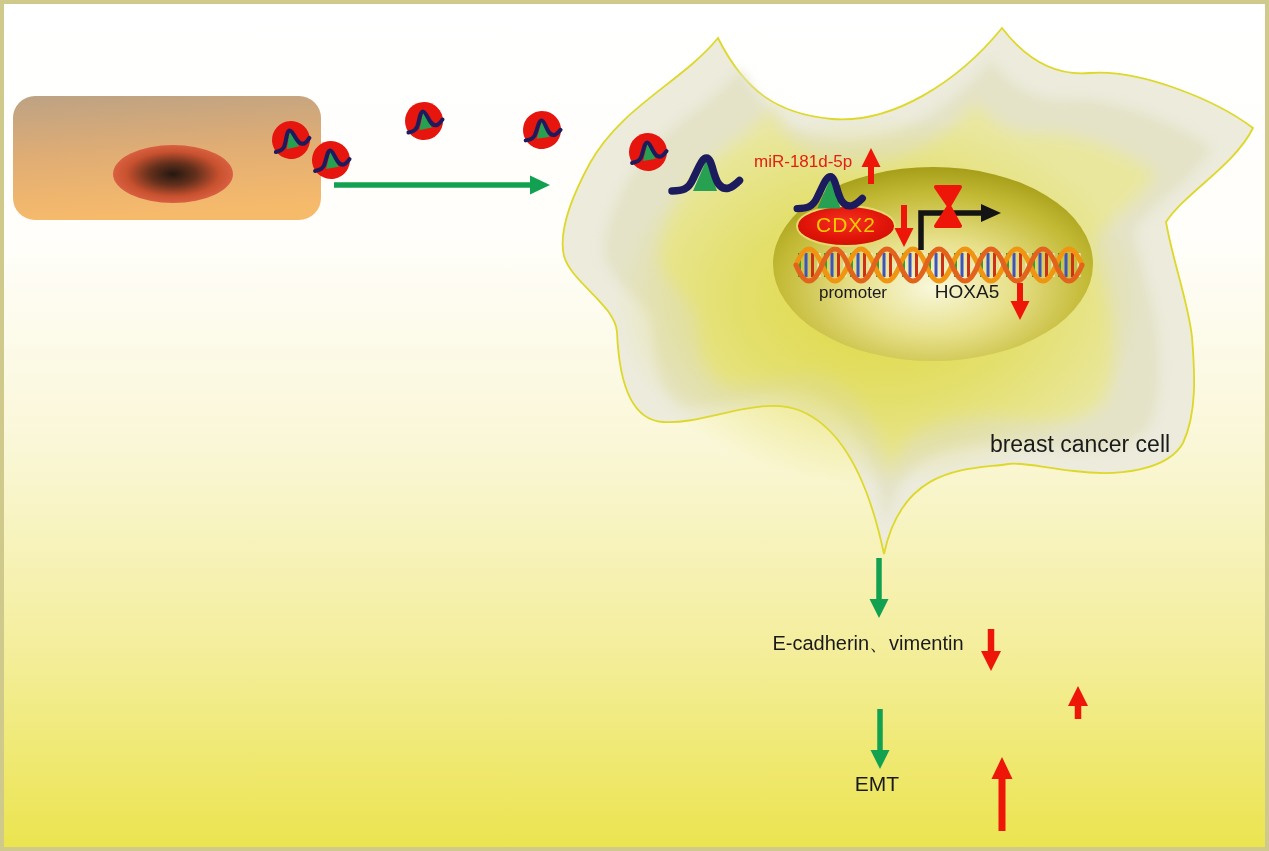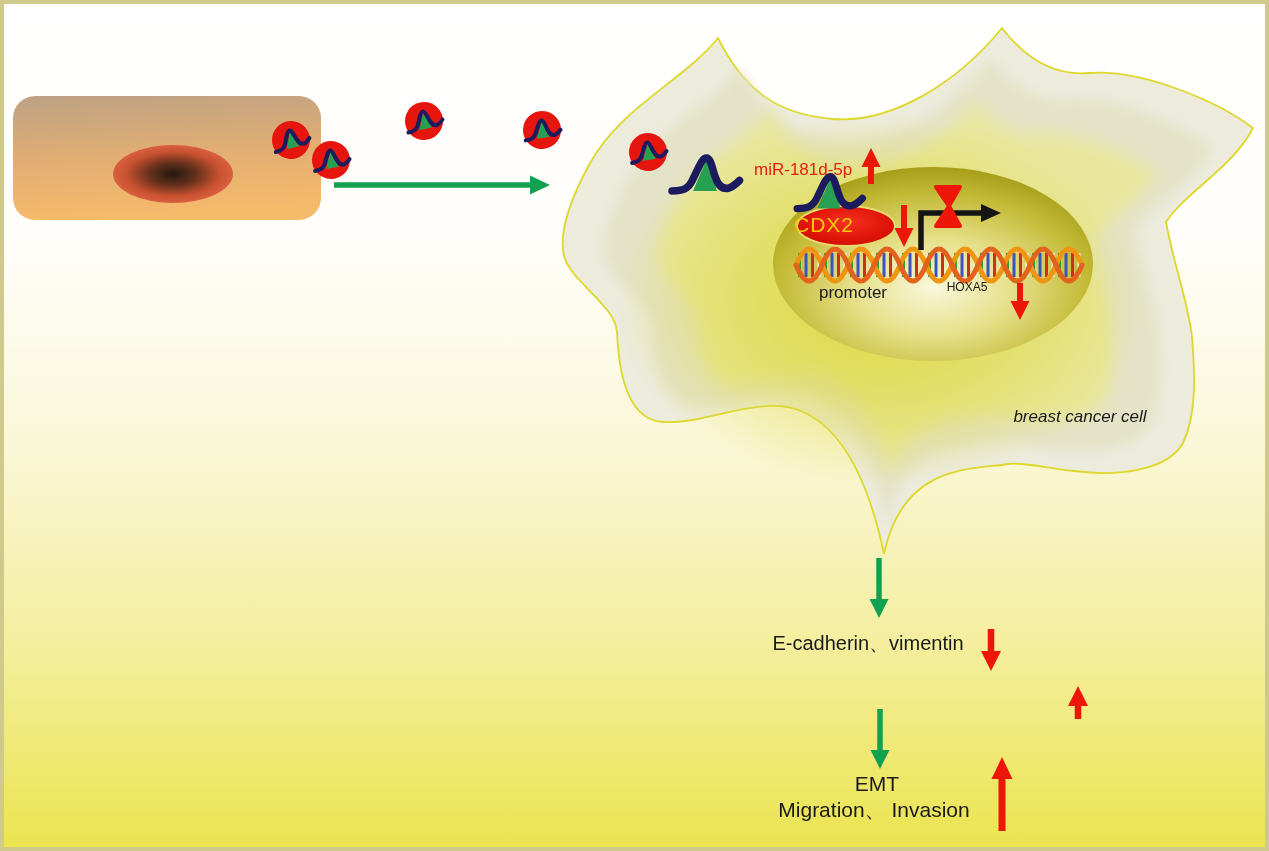--- a/index.html
+++ b/index.html
@@ -21,25 +21,25 @@
   .lbl{
     position:absolute;
     white-space:nowrap;
     color:#1a1a1a;
     z-index:20;
     line-height:1.15;
   }
   .center{transform:translateX(-50%);}
   .fibro-label    {left:167px; top:243px; font-size:19px;}
   .transfer-label {left:441px; top:195px; font-size:19px;}
-  .mirna-label    {left:754px; top:160px; font-size:17px; color:#e32012;}
-  .cdx2-label     {left:824px; top:213px; font-size:21px; color:#f4cb00; letter-spacing:1px;}
+  .mirna-label    {left:754px; top:152px; font-size:17px; color:#e32012;}
+  .cdx2-label     {left:846px; top:213px; font-size:21px; color:#f4cb00; letter-spacing:1px;}
   .promoter-label {left:853px; top:283px; font-size:17px;}
-  .hoxa5-label    {left:967px; top:281px; font-size:12px;}
-  .cell-label     {left:1080px;top:407px; font-size:17px;font-style:italic;}
+  .hoxa5-label    {left:967px; top:281px; font-size:19px;}
+  .cell-label     {left:1080px;top:431px; font-size:23px;}
   .line1-label    {left:868px; top:632px; font-size:20px;}
   .line2-label    {left:818px; top:687px; font-size:21px;}
   .emt-label      {left:877px; top:772px; font-size:21px;text-align:center;}
   .line4-label    {left:874px; top:798px; font-size:21px;}
 </style>
 </head>
 <body>
 
 <div class="stage">
 
@@ -194,16 +194,15 @@
     </g>
   </svg>
 
   <div class="lbl mirna-label">miR-181d-5p</div>
   <div class="lbl cdx2-label center">CDX2</div>
   <div class="lbl promoter-label center">promoter</div>
   <div class="lbl hoxa5-label center">HOXA5</div>
   <div class="lbl cell-label center">breast cancer cell</div>
   <div class="lbl line1-label center">E-cadherin、vimentin</div>
   <div class="lbl emt-label center">EMT</div>
-  <div class="lbl line4-label center">Migration、 Invasion</div>
 
   <div class="frame"></div>
 </div>
 
 </body></html>

